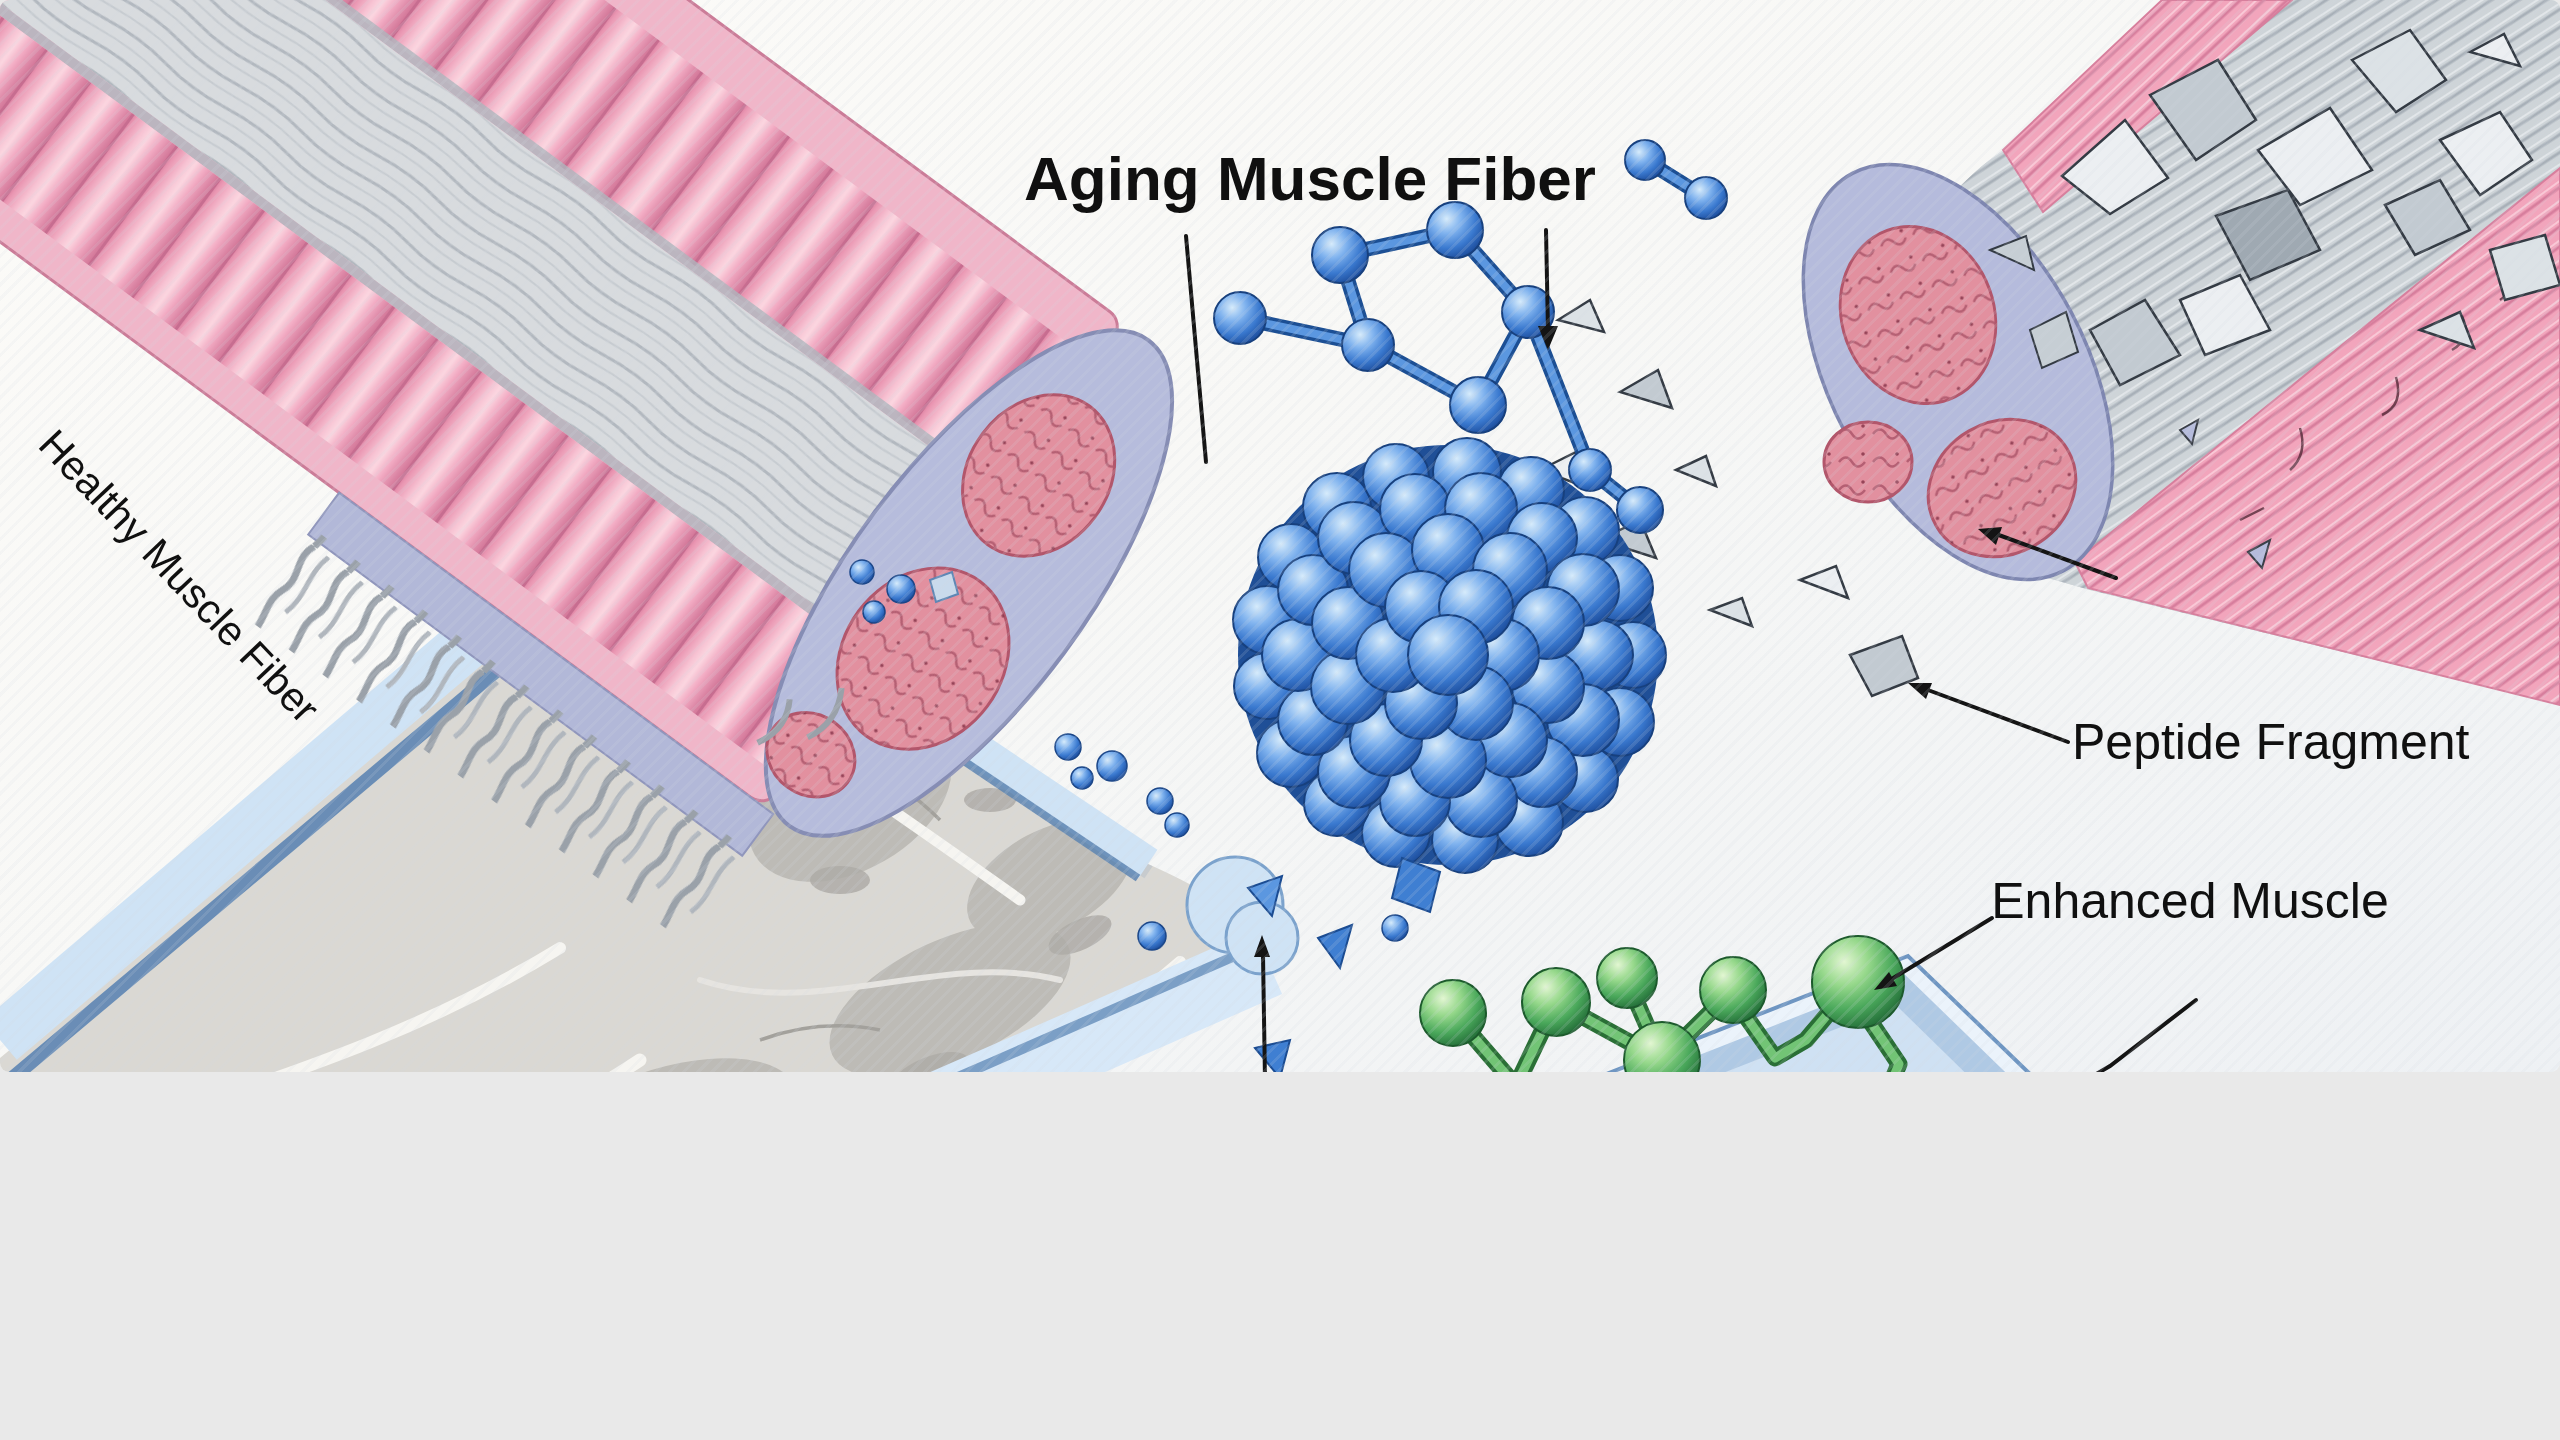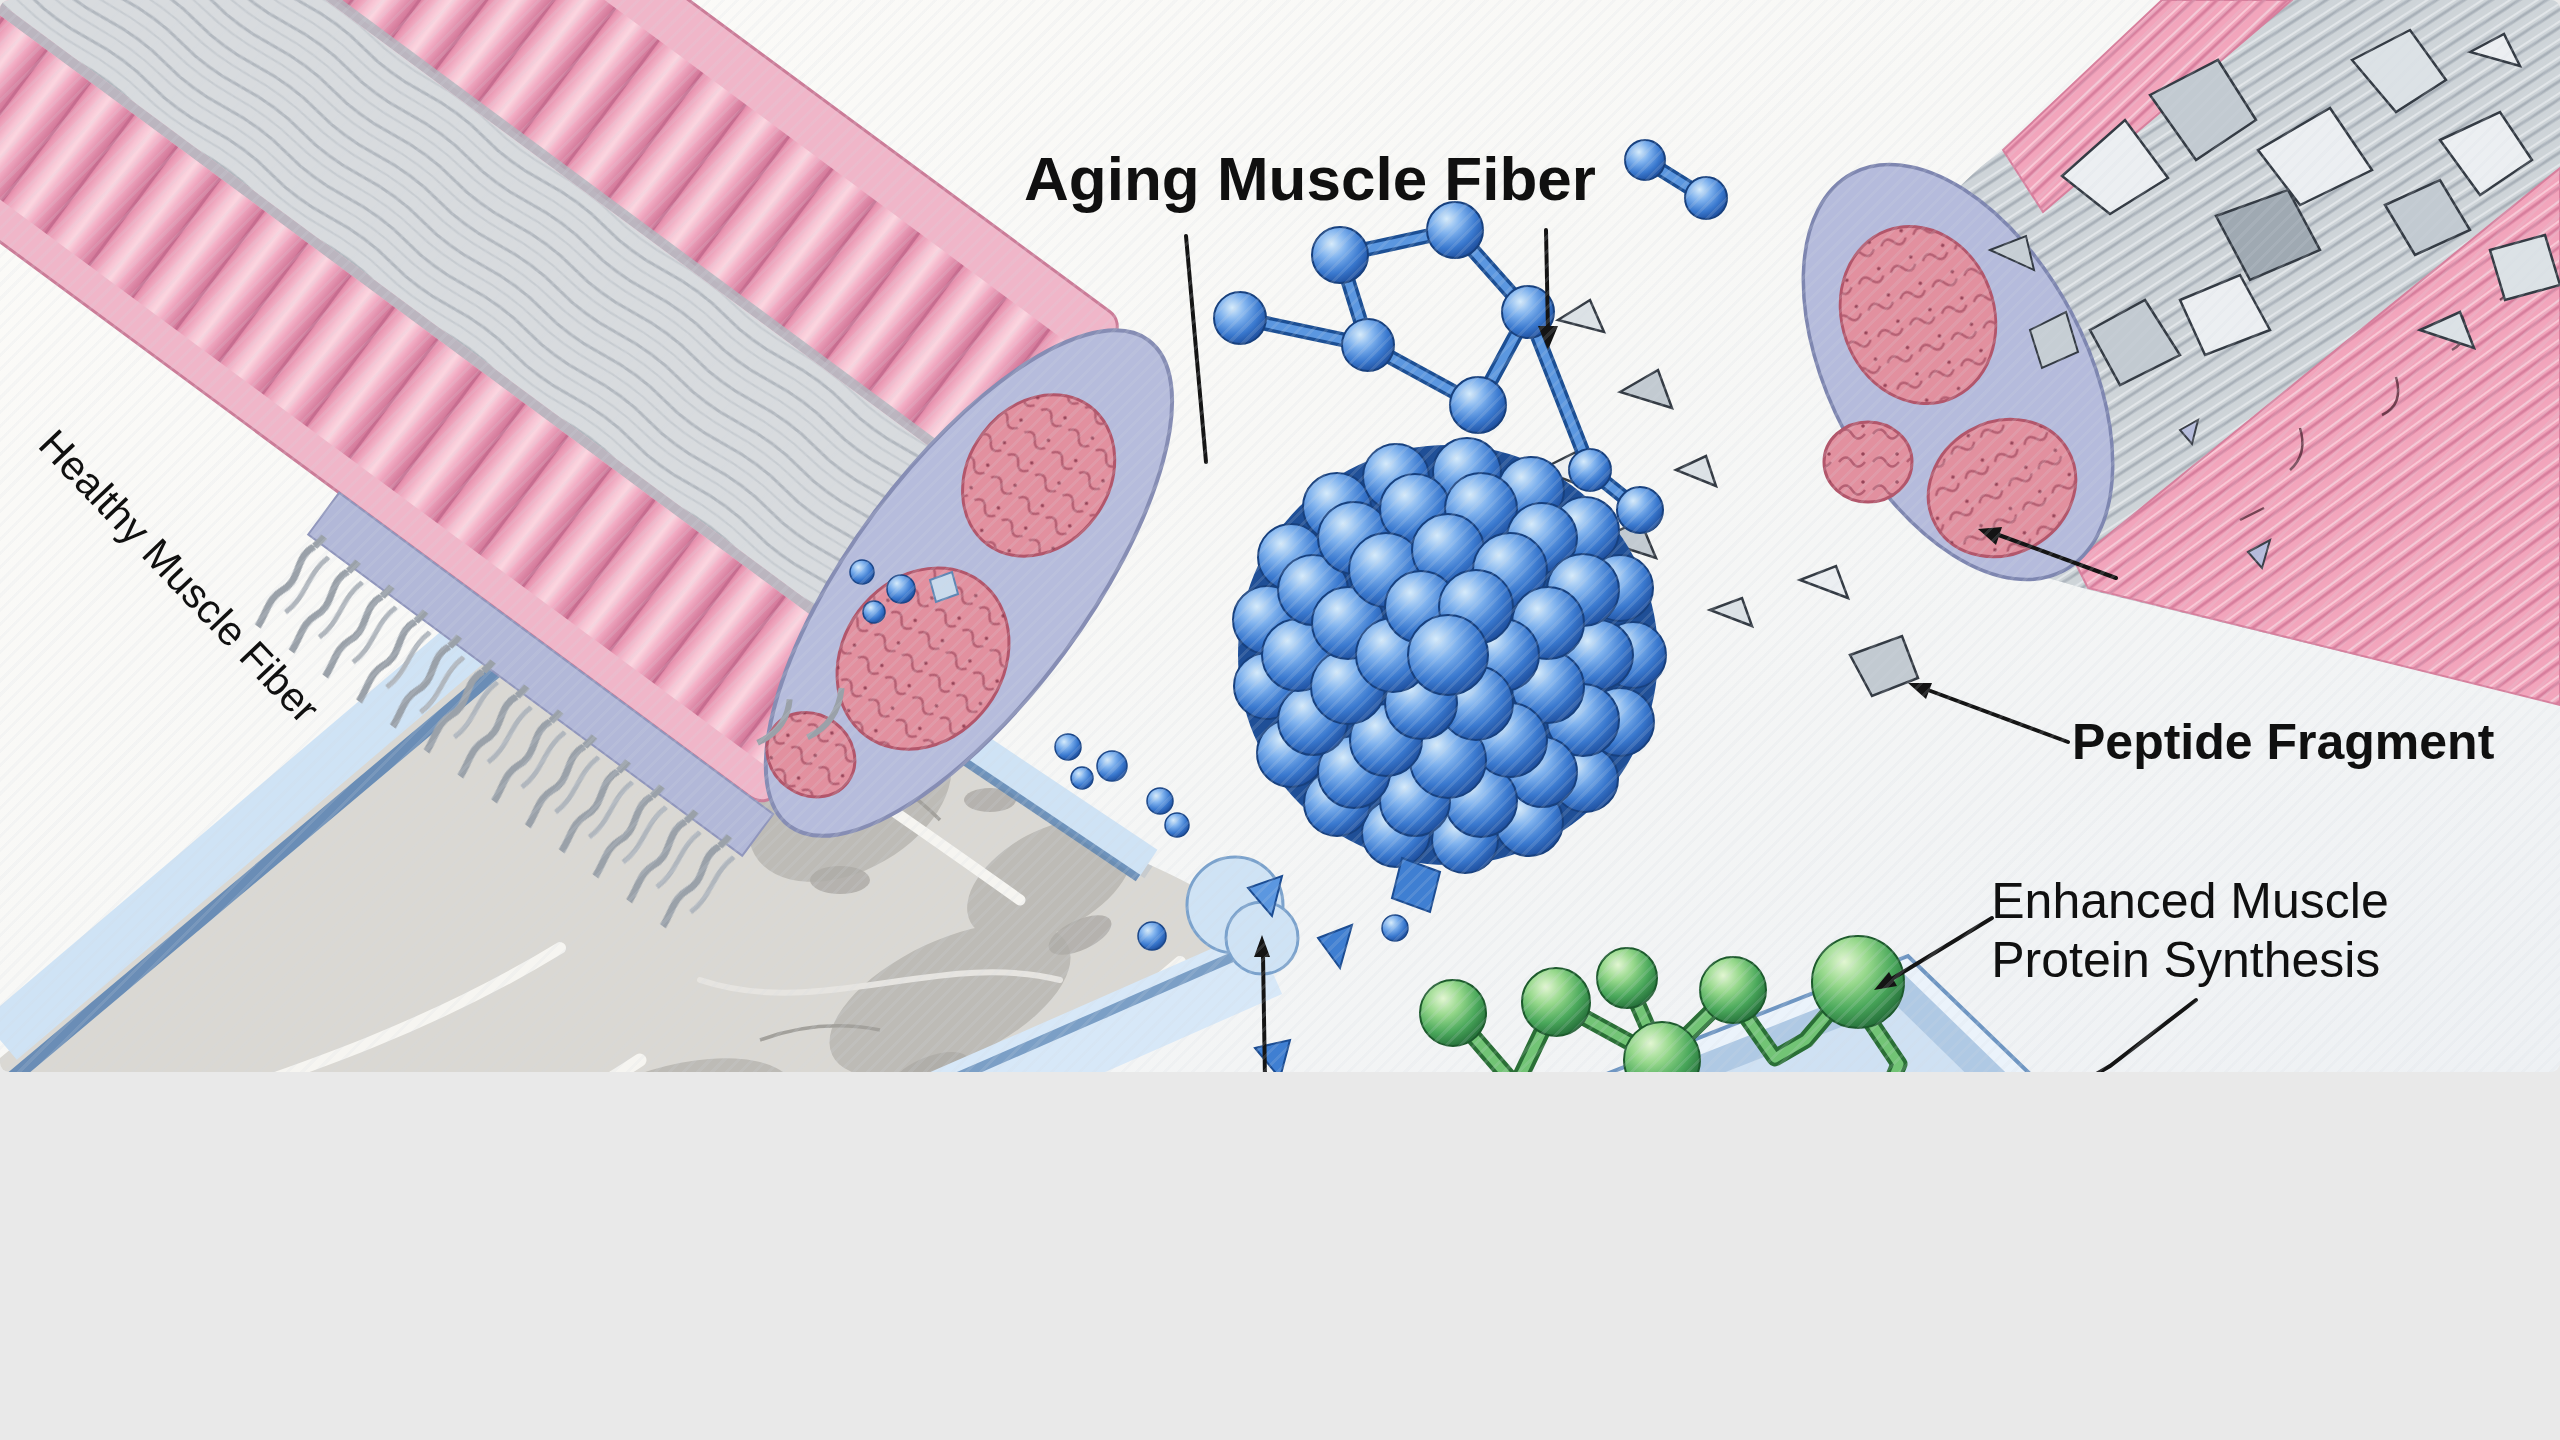--- a/index.html
+++ b/index.html
@@ -404,22 +404,21 @@
   </g>
 </svg>
 
 <div class="tex"></div>
 
 <div class="label lbl-title" style="left:1310px;top:142px;">Aging Muscle Fiber</div>
 
 <div class="label lbl-rot" style="left:64px;top:420px;">Healthy Muscle Fiber</div>
 
 
-<div class="label lbl-plain" style="left:2072px;top:713px;font-weight:bold;">Peptide Fragment</div>
+<div class="label lbl-plain" style="left:2072px;top:713px;">Peptide Fragment</div>
 
 <div class="label lbl-center" style="left:2190px;top:872px;">
   <div>Enhanced Muscle</div>
-  <div>Protein Synthesis</div>
 </div>
 
 <div class="label lbl-center" style="left:1345px;top:1156px;">
 </div>
 </div>
 
 </body></html>

